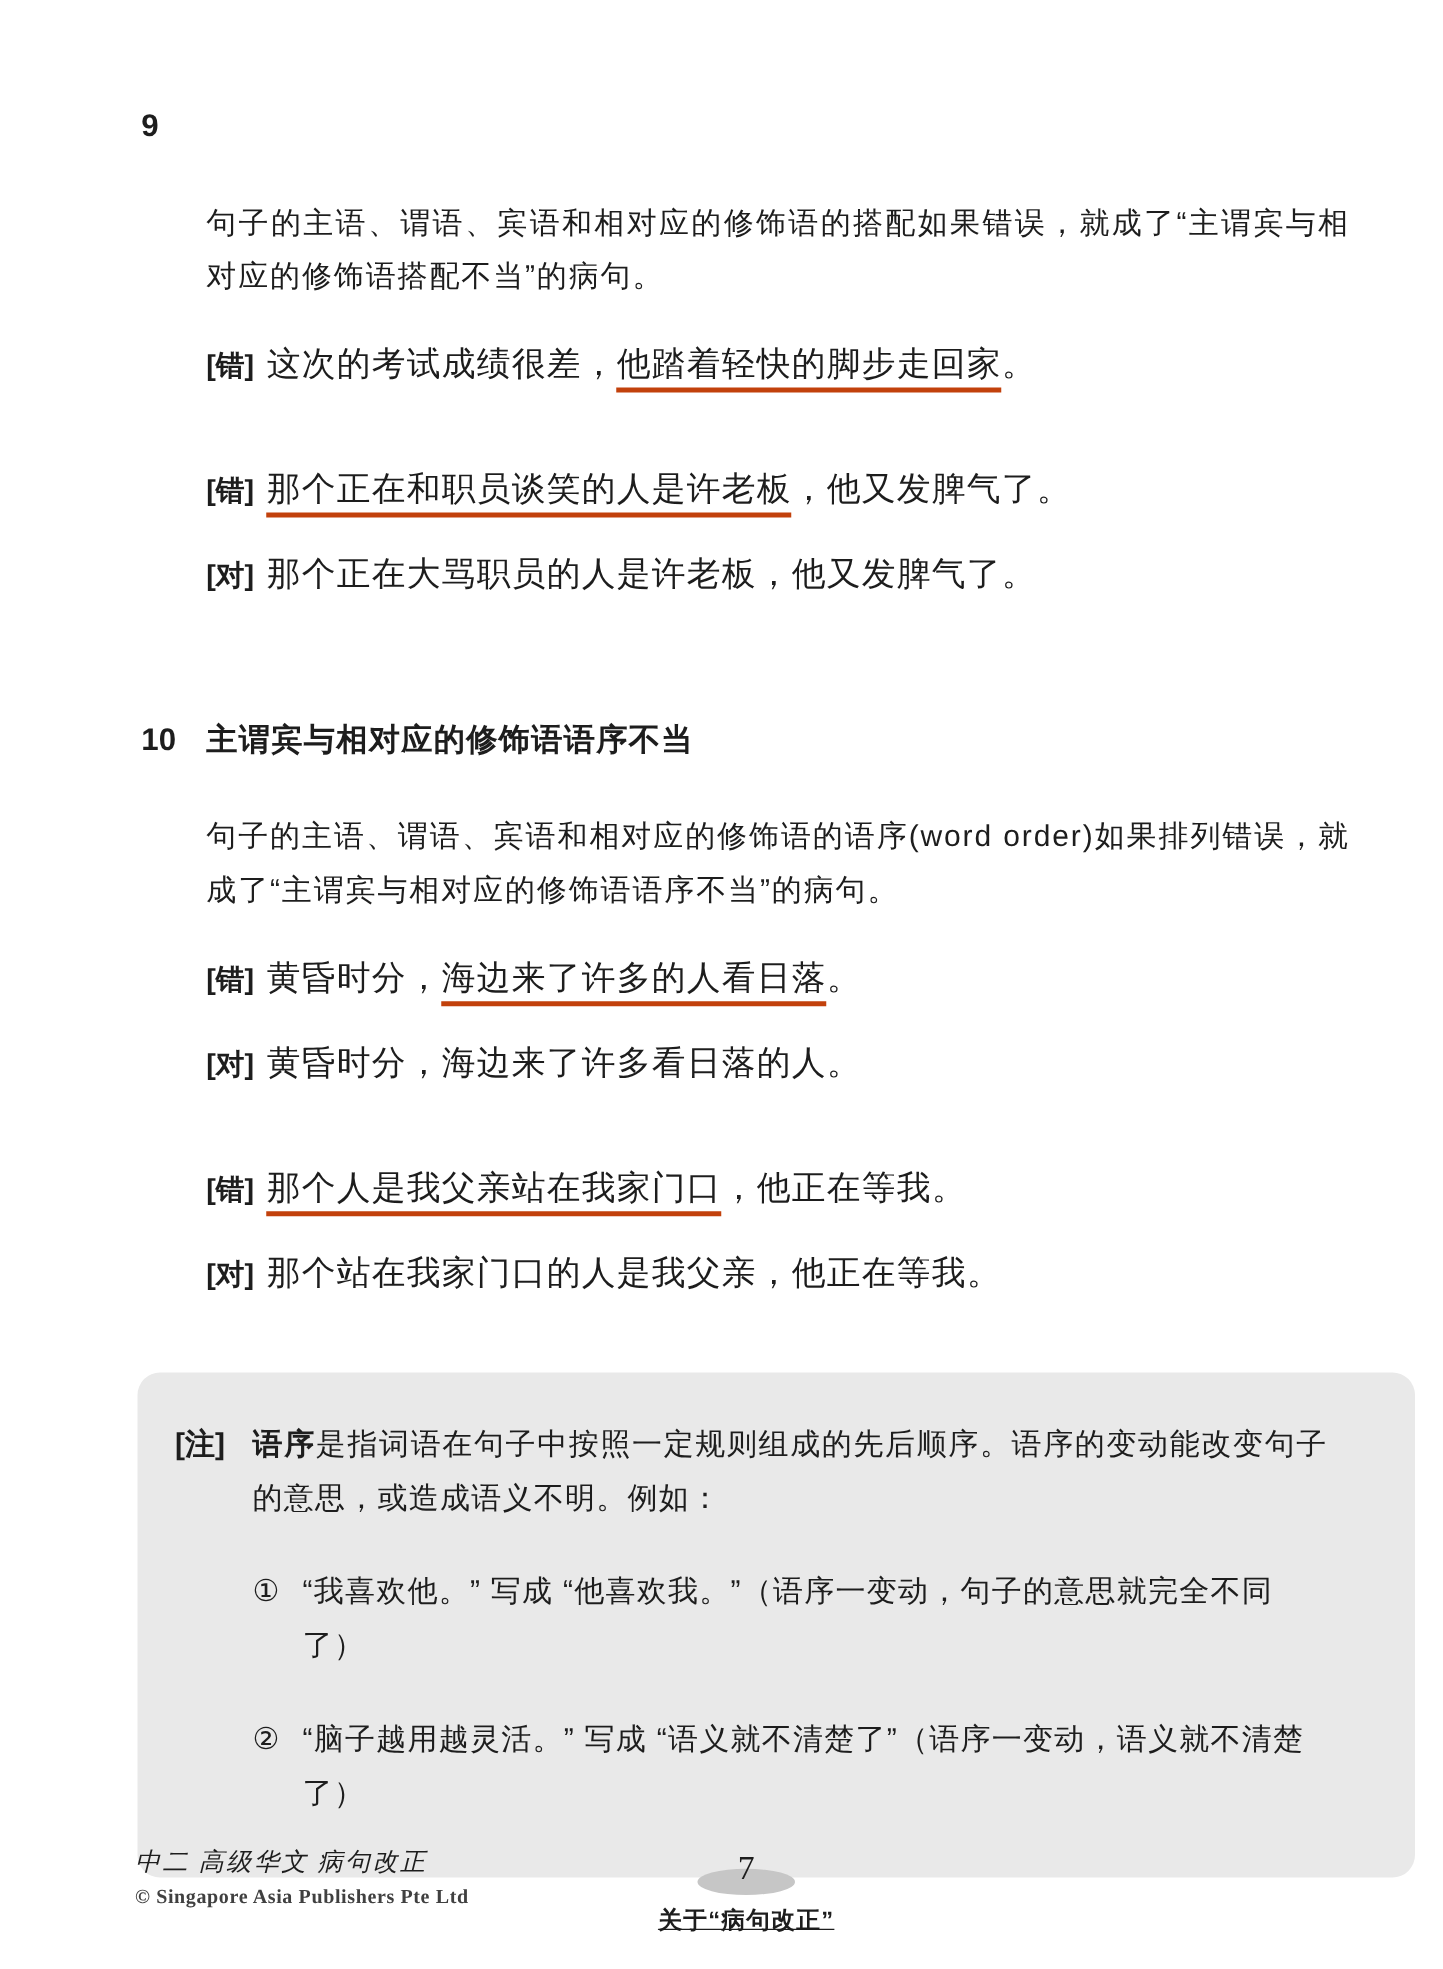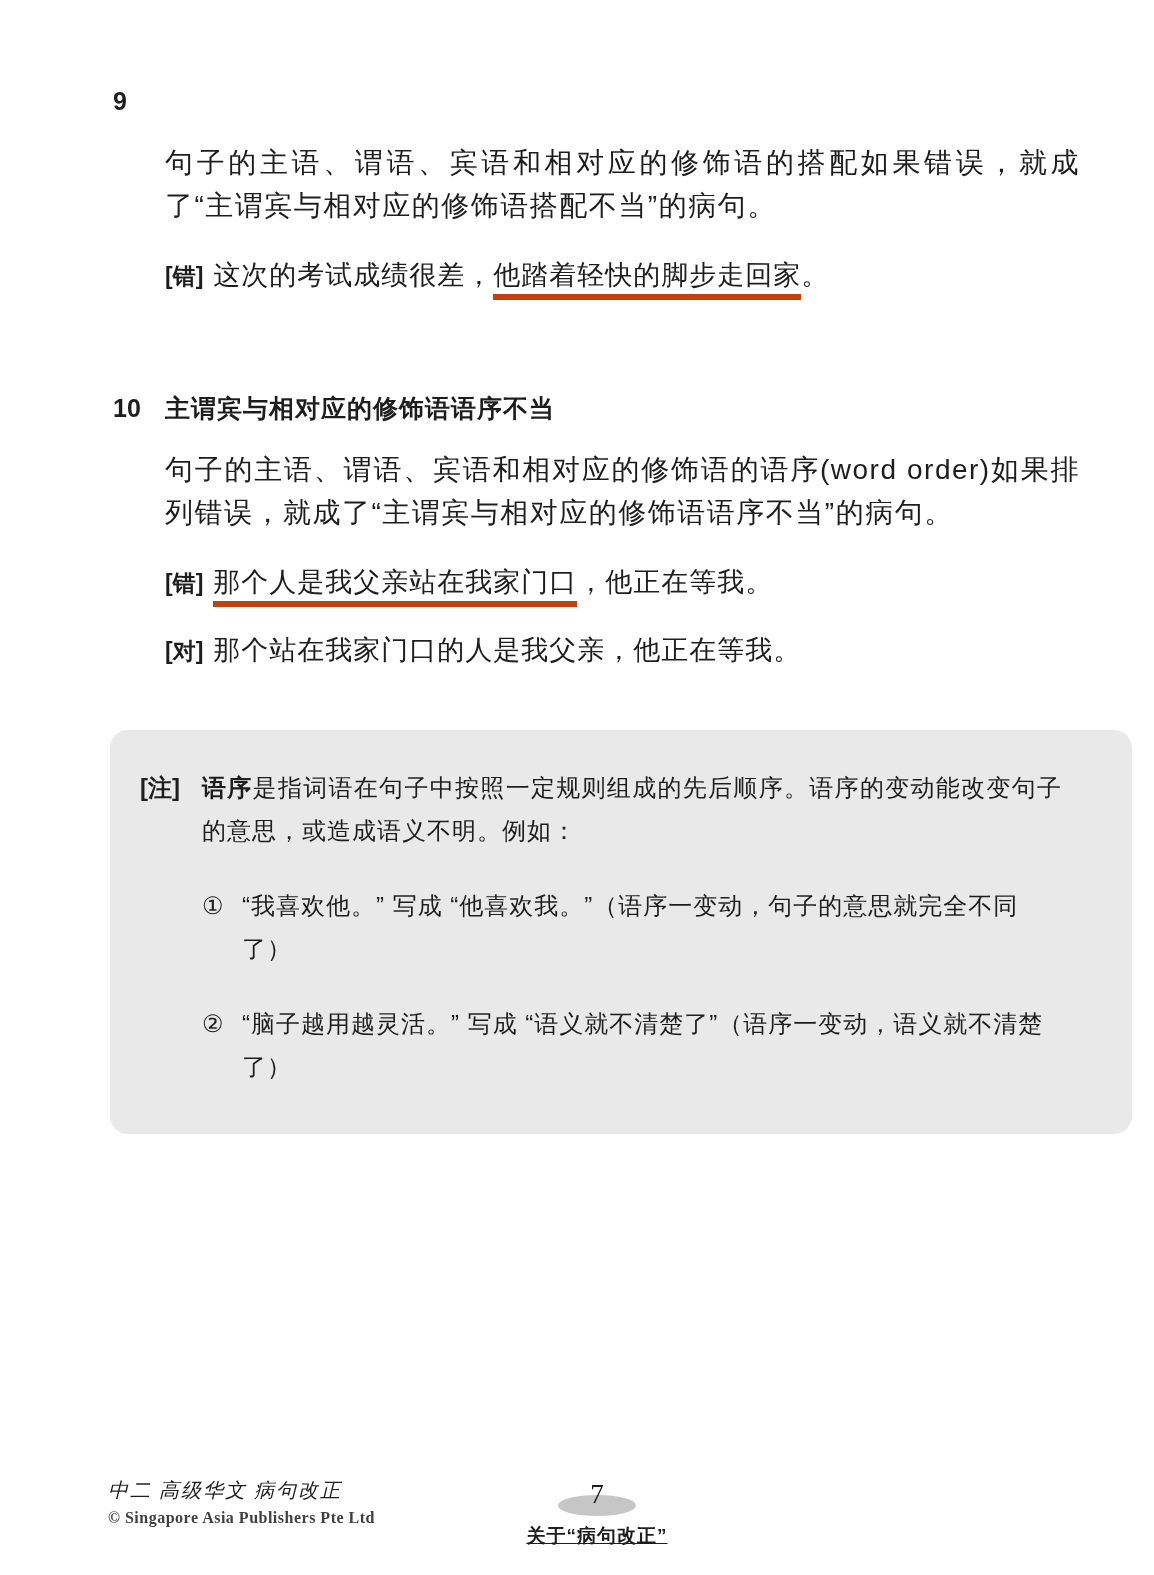--- a/index.html
+++ b/index.html
@@ -25,22 +25,22 @@
     align-items: baseline;
     font-weight: 700;
     font-size: 25px;
     line-height: 34px;
     letter-spacing: 1px;
   }
   .sec-num { width: 52px; flex: 0 0 52px; letter-spacing: 0; }
   .sec-body { margin-left: 52px; }
 
   .intro {
-    margin-top: 23px;
-    font-size: 28px;
+    margin-top: 39px;
+    font-size: 24px;
     line-height: 43px;
     letter-spacing: 1.5px;
     max-width: 918px;
     text-align: justify;
   }
 
   
   .pairs { margin-top: 30px; }
   .pair + .pair { margin-top: 62px; }
   .ex-line {
@@ -52,21 +52,21 @@
   }
   .ex-line + .ex-line { margin-top: 30px; }
   .ex-label {
     font-family: "Liberation Sans", sans-serif;
     font-weight: 700;
     font-size: 23px;
     letter-spacing: 0;
     margin-right: 10px;
   }
   .u {
-    border-bottom: 6px solid #c2410c;
+    border-bottom: 4px solid #c2410c;
     padding-bottom: 4px;
   }
   .sec-gap { height: 96px; }
 
   
   .note-box {
     margin: 60px 0 0 110px;
     width: 1022px;
     background: #e9e9e9;
     border-radius: 18px;
@@ -163,34 +163,50 @@
         <span class="sec-num">9</span>
       </div>
       <div class="sec-body">
         <div class="intro">句子的主语、谓语、宾语和相对应的修饰语的搭配如果错误，就成了“主谓宾与相对应的修饰语搭配不当”的病句。</div>
         <div class="pairs">
           <div class="pair">
             <div class="ex-line">
               <span class="ex-label">[错]</span><span>这次的考试成绩很差，</span><span class="u">他踏着轻快的脚步走回家</span><span>。</span>
             </div>
           </div>
+          <div class="pair">
+            <div class="ex-line">
+              <span class="ex-label">[错]</span><span></span><span class="u">那个正在和职员谈笑的人是许老板</span><span>，他又发脾气了。</span>
+            </div>
+            <div class="ex-line">
+              <span class="ex-label">[对]</span><span>那个正在大骂职员的人是许老板，他又发脾气了。</span>
+            </div>
+          </div>
         </div>
       </div>
     </div>
 
     <div class="sec-gap"></div>
 
     <div class="section">
       <div class="sec-head">
         <span class="sec-num">10</span>
         <span class="sec-title">主谓宾与相对应的修饰语语序不当</span>
       </div>
       <div class="sec-body">
         <div class="intro">句子的主语、谓语、宾语和相对应的修饰语的语序(word order)如果排列错误，就成了“主谓宾与相对应的修饰语语序不当”的病句。</div>
         <div class="pairs">
+          <div class="pair">
+            <div class="ex-line">
+              <span class="ex-label">[错]</span><span>黄昏时分，</span><span class="u">海边来了许多的人看日落</span><span>。</span>
+            </div>
+            <div class="ex-line">
+              <span class="ex-label">[对]</span><span>黄昏时分，海边来了许多看日落的人。</span>
+            </div>
+          </div>
           <div class="pair">
             <div class="ex-line">
               <span class="ex-label">[错]</span><span></span><span class="u">那个人是我父亲站在我家门口</span><span>，他正在等我。</span>
             </div>
             <div class="ex-line">
               <span class="ex-label">[对]</span><span>那个站在我家门口的人是我父亲，他正在等我。</span>
             </div>
           </div>
         </div>
       </div>

